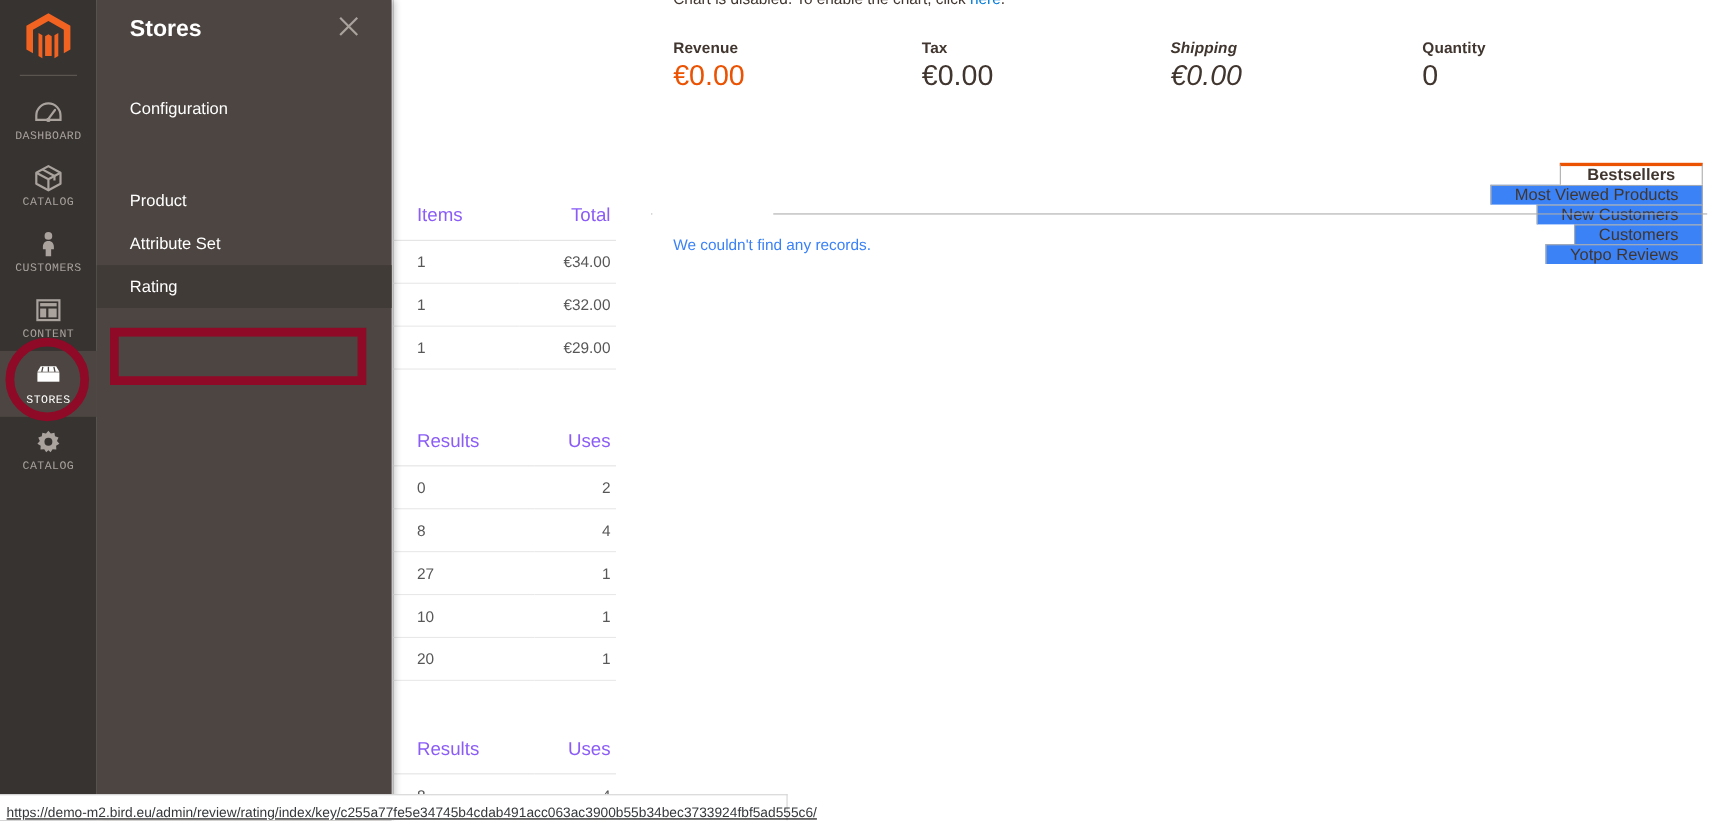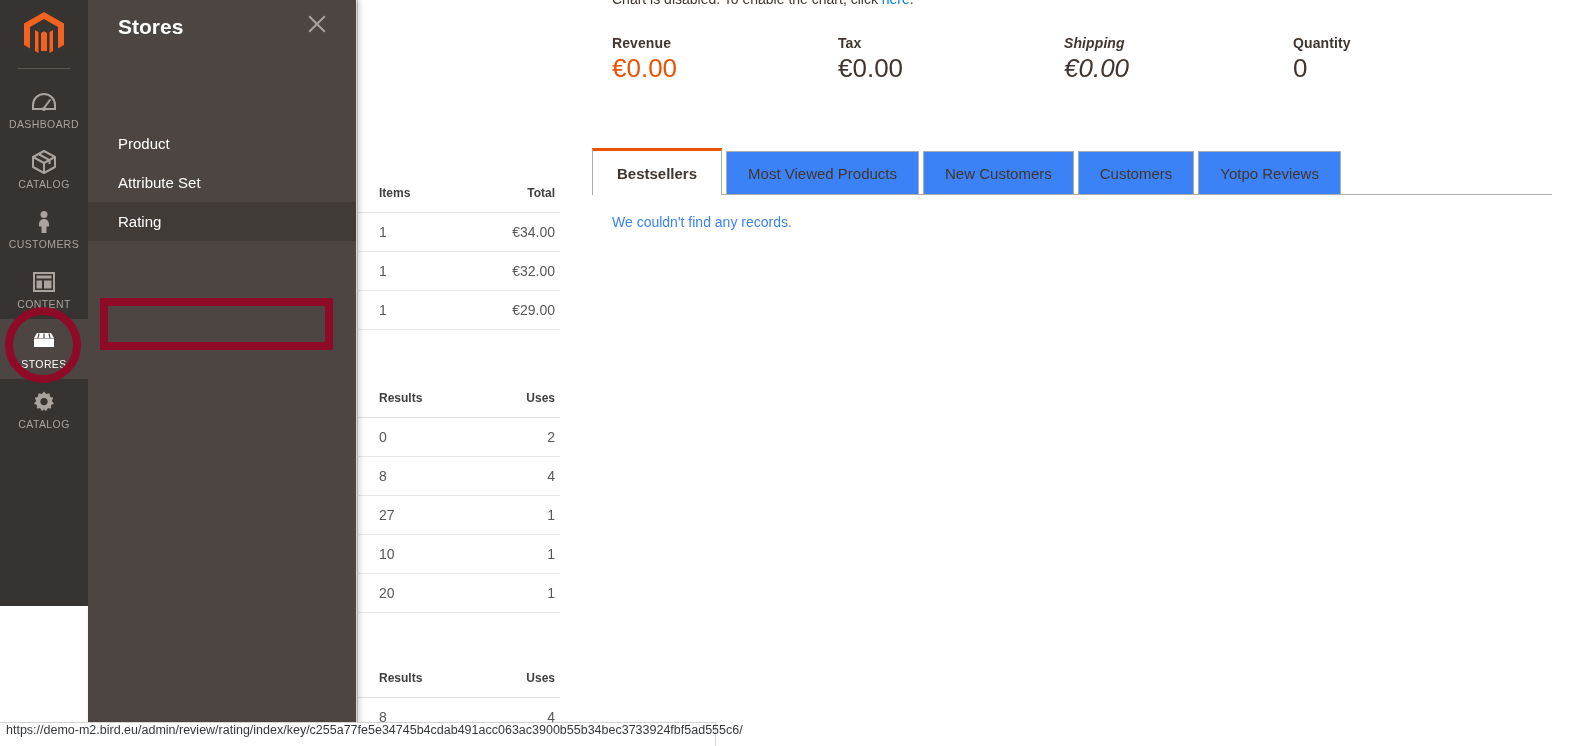--- a/index.html
+++ b/index.html
@@ -26,21 +26,21 @@
   .stat-label { font-size: 14px; font-weight: bold; color: #41362f; letter-spacing: .1px; }
   .stat-value { font-size: 26px; color: #41362f; margin-top: 3px; line-height: 1.1; font-weight: 400; }
   .stat-value.accent { color: #eb5202; }
   .stat.s0 { left: 0; }
   .stat.s1 { left: 226px; }
   .stat.s2 { left: 452px; font-style: italic; }
   .stat.s3 { left: 681px; }
 
   
   .tabs-wrap { position: absolute; left: 592px; top: 148px; width: 960px; }
-  .tabs { position: relative; display: flex; align-items: flex-end; height: 47px; }
+  .tabs { position: relative; display: flex; align-items: flex-end; height: 47px; flex-direction: column; }
   .tab {
     height: 44px; padding: 0 21px;
     display: flex; align-items: center; justify-content: center;
     font-size: 15px; color: #41362f;
     background: #3b82f6; border: 1px solid #adadad; border-bottom: none;
     margin-right: 4px; cursor: pointer; white-space: nowrap;
   }
   .tab.active {
     background: #ffffff; color: #41362f; font-weight: bold;
     height: 47px; border-top: 3px solid #eb5202; position: relative; z-index: 3;
@@ -56,37 +56,37 @@
   .empty-msg {
     position: absolute; left: 612px; top: 214px;
     font-size: 14px; color: #3b82f6;
   }
 
   
   .mid-tables { position: absolute; left: 357px; top: 0; width: 205px; height: 746px; }
   .mid-table { position: absolute; left: 0; width: 203px; }
   .mid-table table { width: 100%; border-collapse: collapse; }
   .mid-table th {
-    font-size: 12px; font-weight: bold; color: #404040; text-align: left;
+    font-size: 17px; font-weight: normal; color: #8b5cf6; text-align: left;
     padding: 8px 4px 12px 22px; border-bottom: 1px solid #e3e3e3;
   }
   .mid-table th.num { text-align: right; padding-left: 4px; padding-right: 5px; }
   .mid-table td {
     font-size: 14px; color: #575757; text-align: left;
     padding: 11px 4px 11px 22px; border-bottom: 1px solid #e8e8e8;
   }
   .mid-table td.num { text-align: right; padding-left: 4px; padding-right: 5px; }
   .mid-left-border {
     position: absolute; left: 357px; top: 0; width: 1px; height: 746px; background: #cfcfcf;
   }
 
   
   .rail {
-    position: absolute; left: 0; top: 0; width: 88px; height: 606px;
-    background: #373330; z-index: 20;
+    position: absolute; left: 0; top: 0; width: 88px; height: 746px;
+    background: #373330; z-index: 20; font-family: Liberation Mono, monospace;
   }
   .logo { position: relative; width: 88px; height: 68px; display: flex; align-items: center; justify-content: center; }
   .rail-divider { width: 52px; height: 1px; background: #5f5954; margin: 0 auto 10px auto; }
   .rail-item {
     position: relative; width: 88px; height: 60px;
     display: flex; flex-direction: column; align-items: center; justify-content: center;
     cursor: pointer; gap: 3px;
   }
   .rail-item.selected { background: #4c4541; }
   .rail-label { font-size: 10.5px; color: #a9a29d; letter-spacing: .4px; }
@@ -128,21 +128,21 @@
   }
   .ann-circle {
     position: absolute; left: 5px; top: 307px; width: 76px; height: 76px;
     border: 8px solid #8f0a27; border-radius: 50%; z-index: 40; pointer-events: none;
   }
 
   
   .statusbar {
     position: absolute; left: 0; bottom: 0; height: 24px; max-width: 716px;
     background: #ffffff; border: 1px solid #d4d4d4; border-left: none; border-bottom: none;
-    display: flex; align-items: flex-start; padding: 0 6px; z-index: 60;
+    display: flex; align-items: flex-end; padding: 0 6px; z-index: 60; text-decoration: underline;
   }
   .statusbar span {
     font-size: 12.5px; color: #35383b; white-space: nowrap;
     font-family: "Liberation Sans", sans-serif;
   }
 </style>
 </head>
 <body>
 
 <div id="root">
@@ -267,20 +267,21 @@
     </div>
   </div>
 
   <div class="flyout">
     <div class="flyout-header">
       <div class="flyout-title">Stores</div>
       <div class="flyout-close"></div>
     </div>
 
     <div class="fly-group">
+      <div class="fly-item">Configuration</div>
     </div>
 
     <div class="fly-spacer"></div>
 
     <div class="fly-group" style="margin-top:0">
       <div class="fly-item">Product</div>
       <div class="fly-item">Attribute Set</div>
       <div class="fly-item hovered">Rating</div>
     </div>
   </div>

